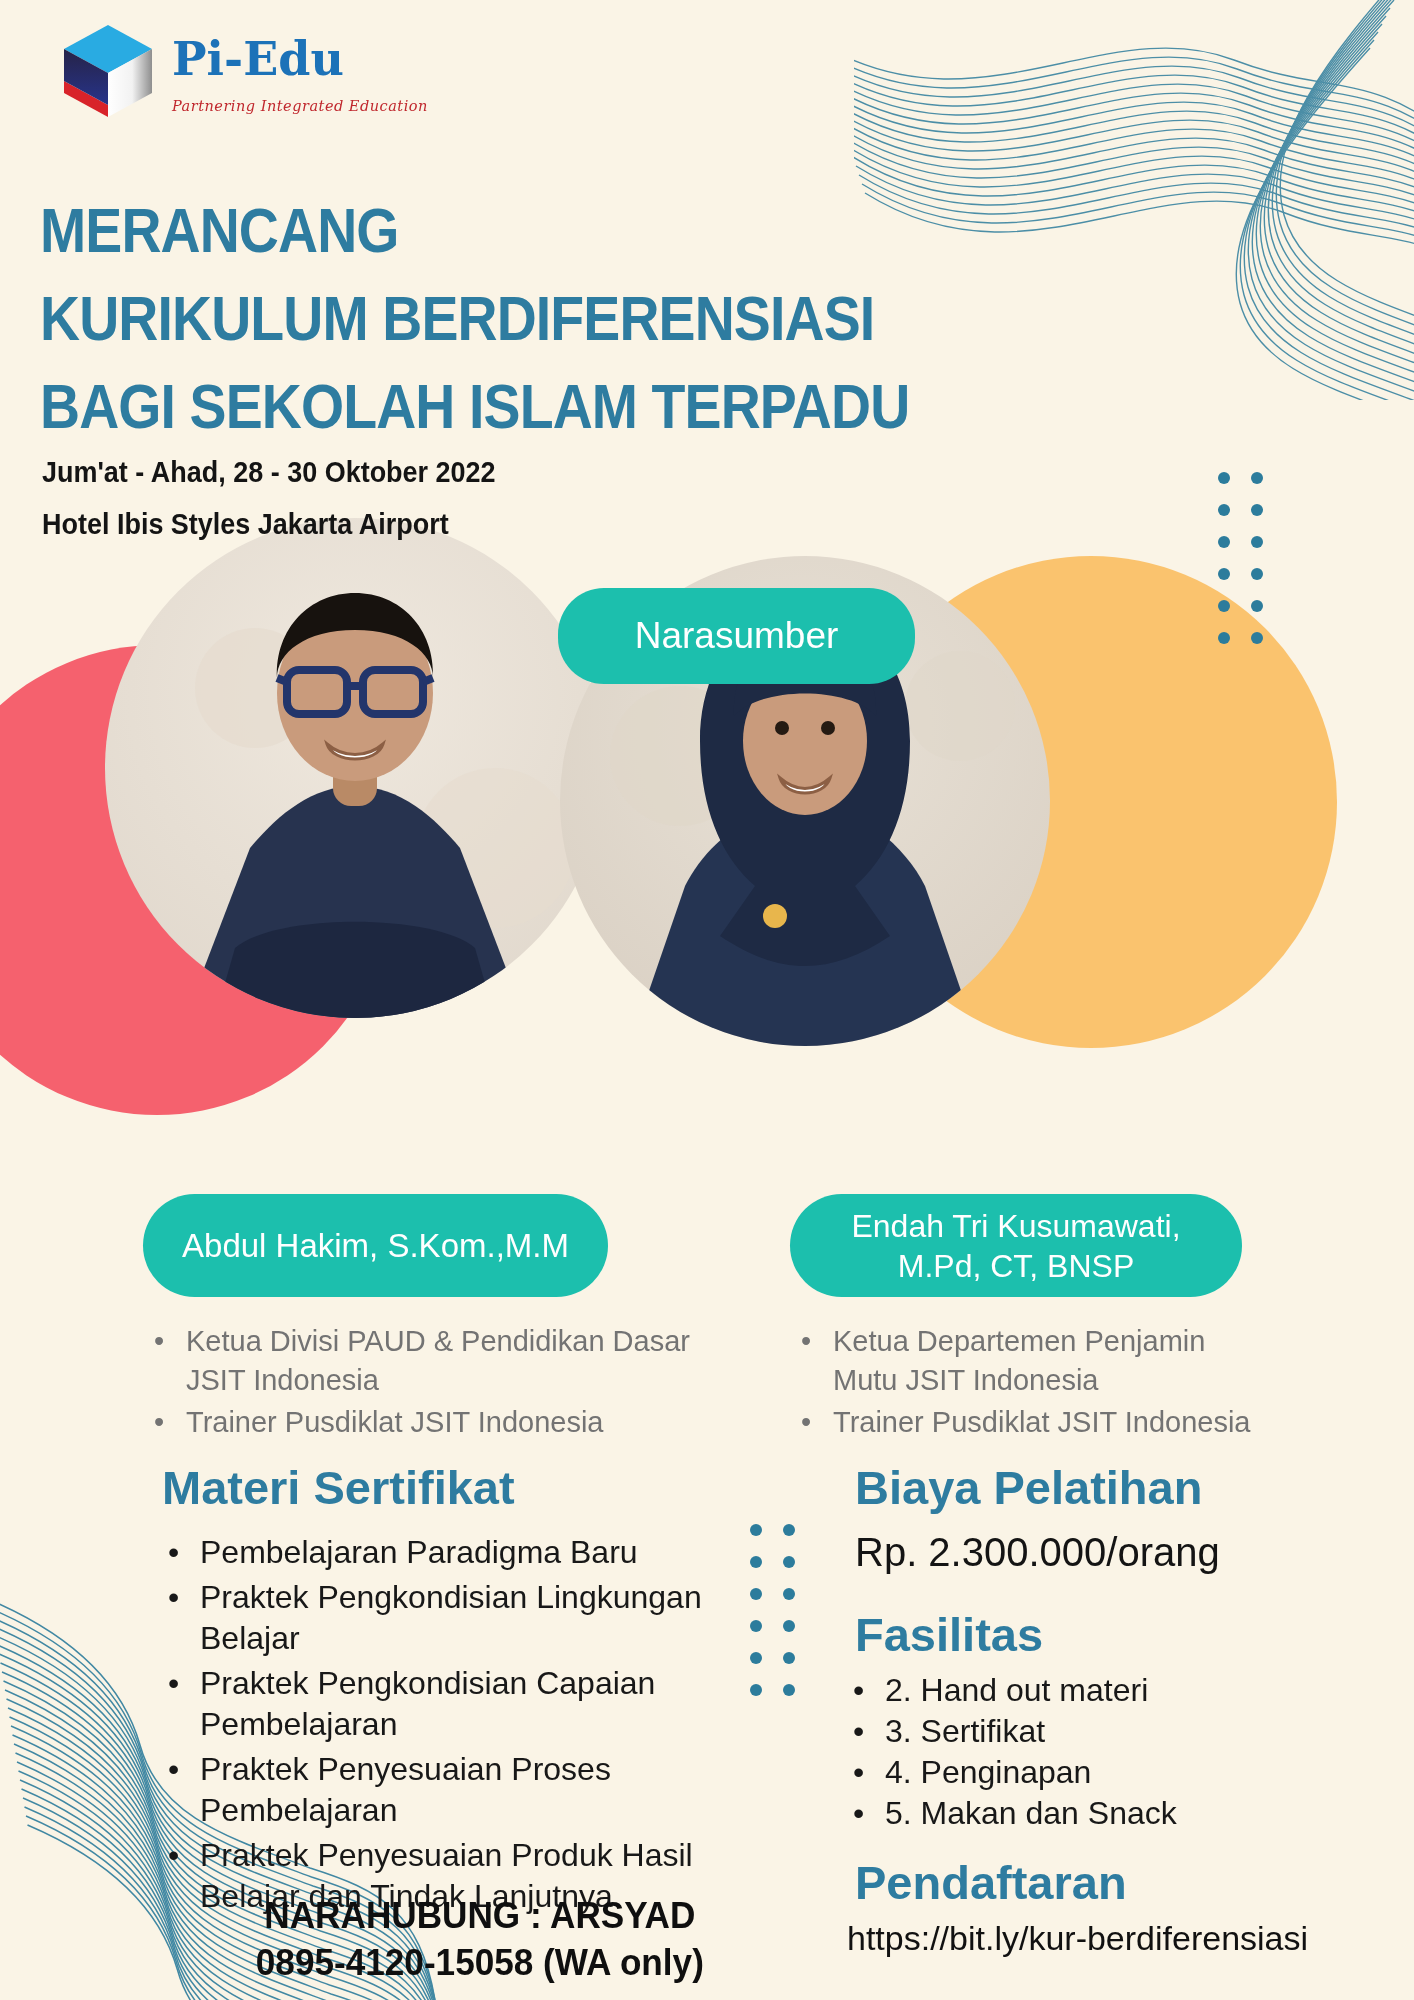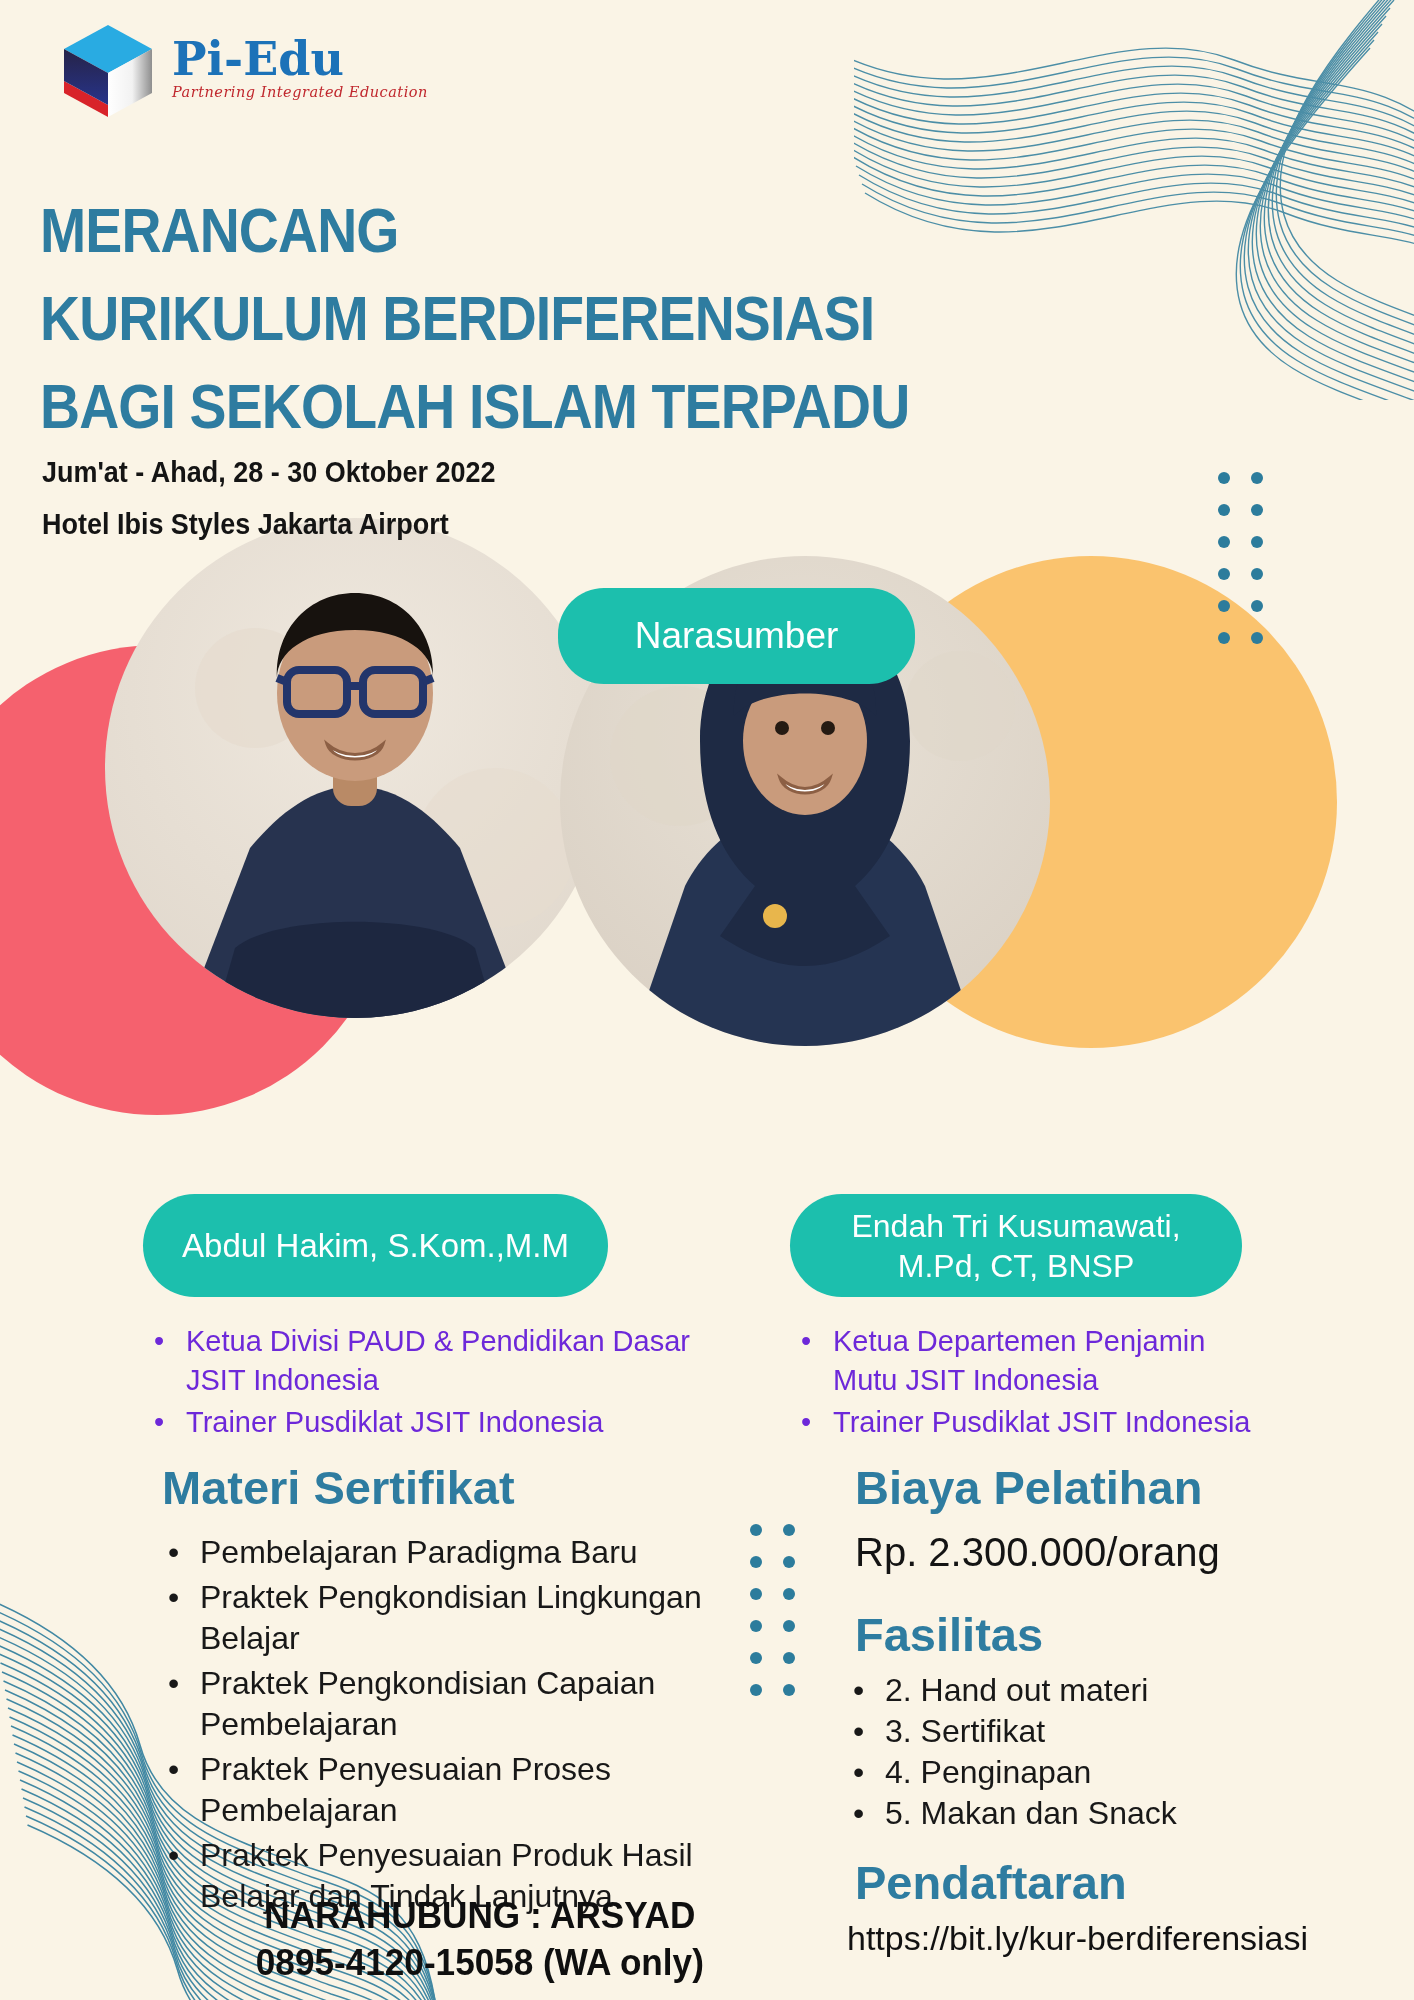--- a/index.html
+++ b/index.html
@@ -19,39 +19,39 @@
   .photo-left{left:105px;top:518px;}
   .photo-right{left:560px;top:556px;width:490px;height:490px;}
   .dots{position:absolute;display:grid;grid-template-columns:repeat(2,12px);grid-auto-rows:12px;column-gap:21px;row-gap:20px;z-index:3;}
   .dots-right{left:1218px;top:472px;}
   .dots-mid{left:750px;top:1524px;}
   .dot{width:12px;height:12px;border-radius:50%;background:#2C7C9C;}
   
   .logo{position:absolute;left:58px;top:22px;display:flex;align-items:flex-start;z-index:5;}
   .logo-text{margin-left:14px;padding-top:14px;}
   .logo-brand{font-family:"DejaVu Serif",serif;font-weight:bold;font-size:46px;color:#1C72B8;line-height:1;}
-  .logo-tagline{font-family:"DejaVu Serif",serif;font-style:italic;font-size:14.5px;color:#C0272D;margin-top:2px;letter-spacing:.5px;}
+  .logo-tagline{font-family:"DejaVu Serif",serif;font-style:italic;font-size:14.5px;color:#C0272D;margin-top:16px;letter-spacing:.5px;}
   
   .title{position:absolute;left:40px;top:186px;z-index:5;color:#2E7CA0;font-weight:bold;}
   .title .line{height:88px;line-height:88px;font-size:63px;white-space:nowrap;}
   .cond{display:inline-block;transform:scaleX(.88);transform-origin:0 50%;letter-spacing:-1px;}
   .event{position:absolute;left:42px;top:446px;z-index:5;font-weight:bold;color:#141414;}
   .event .line{height:52px;line-height:52px;font-size:29px;white-space:nowrap;}
   .cond2{display:inline-block;transform:scaleX(.93);transform-origin:0 50%;}
   
   .pill{position:absolute;background:#1CBFAD;color:#fff;display:flex;align-items:center;justify-content:center;text-align:center;z-index:4;}
   .pill-narasumber{left:558px;top:588px;width:357px;height:96px;border-radius:46px;font-size:37px;}
   .pill-name{border-radius:52px;font-size:33px;line-height:1.25;padding:0 18px;box-sizing:border-box;}
   .pill-name-left{left:143px;top:1194px;width:465px;height:103px;}
   .pill-name-right{left:790px;top:1194px;width:452px;height:103px;font-size:32px;}
   
   ul.plain{list-style:none;margin:0;padding:0;}
   ul.plain li{position:relative;padding-left:38px;}
   ul.plain li::before{content:"\2022";position:absolute;left:6px;top:0;}
-  .roles{position:absolute;z-index:5;font-size:29px;line-height:39px;color:#6d28d9;}
+  .roles{position:absolute;z-index:5;font-size:29px;line-height:39px;color:#737373;}
   .roles-left{left:148px;top:1322px;width:560px;}
   .roles-right{left:795px;top:1322px;width:480px;}
   .roles li{margin-bottom:3px;}
   .section-heading{font-weight:bold;color:#2E7CA0;font-size:47px;line-height:1.1;}
   .materi{position:absolute;left:162px;top:1462px;width:600px;z-index:5;}
   .materi ul{margin-top:18px;font-size:32px;line-height:41px;}
   .materi li{margin-bottom:4px;}
   .right-col{position:absolute;left:855px;top:1462px;width:540px;z-index:5;}
   .price{font-size:40px;margin-top:16px;color:#141414;}
   .fasilitas-h{margin-top:34px;}

